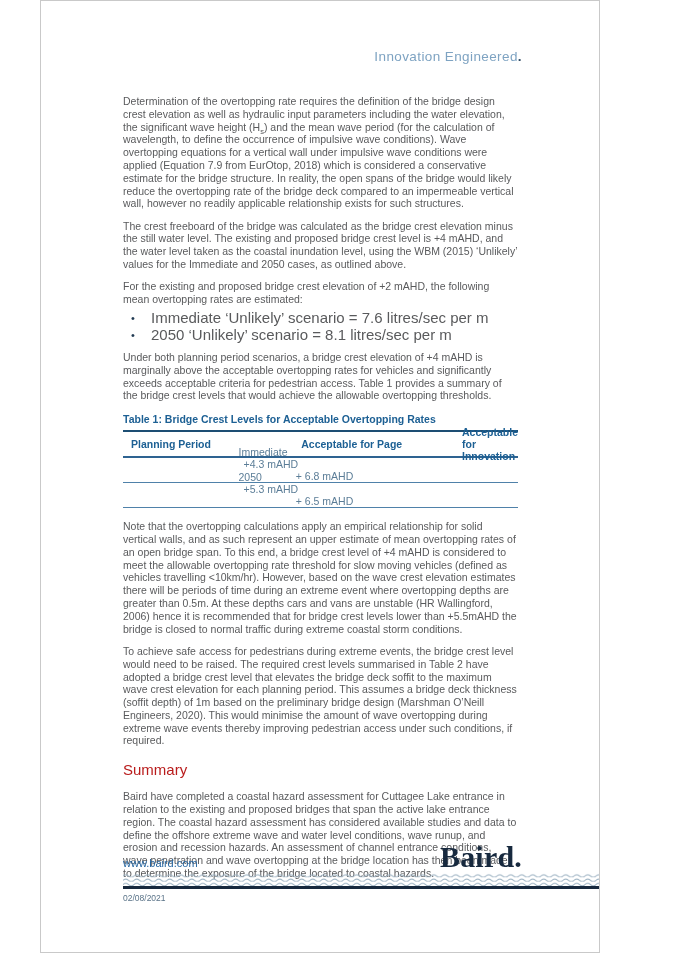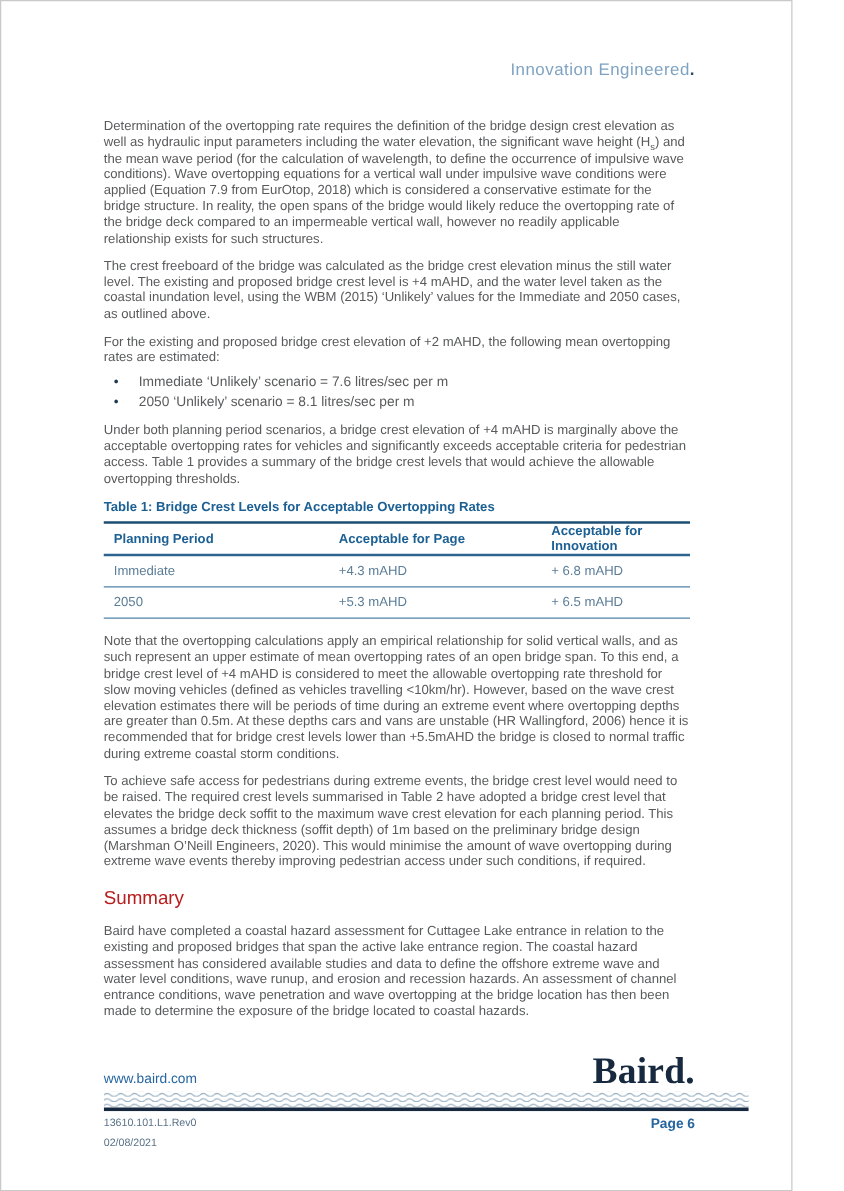--- a/index.html
+++ b/index.html
@@ -1,60 +1,61 @@
 <!DOCTYPE html>
 <html><head>
 <meta charset="utf-8">
 <style>
   html,body { margin:0; padding:0; background:#ffffff; }
   .page {
     position:relative;
-    width:634px; height:953px;
+    width:560px; height:953px;
     background:#ffffff;
     border:1px solid #c9c9c9;
     box-sizing:border-box;
     font-family:"Liberation Sans", sans-serif;
     overflow:hidden;
+    margin-left:40px;
   }
   .header { margin:46px 77px 0 0; text-align:right; }
   .tagline {
     font-size:13.5px; letter-spacing:0.4px;
     color:#7ea3c2; font-weight:400;
   }
   .tagline-period { color:#2e4a63; font-weight:700; }
 
   .content { margin:30px 81px 0 82px; }
   .content p {
     margin:0 0 9.5px 0;
     font-size:10.5px; line-height:12.8px;
     color:#595a5c;
   }
   sub.hs { font-size:7.5px; line-height:0; }
 
   ul.bullets { list-style:none; margin:-3px 0 9.5px 0; padding:0; }
   ul.bullets li {
     position:relative;
     padding-left:28px; margin:0 0 3.5px 0;
-    font-size:11px; line-height:12.8px; color:#595a5c;
+    font-size:15px; line-height:12.8px; color:#595a5c;
   }
   ul.bullets li::before {
     content:"•";
     position:absolute; left:8px; top:0;
     color:#203a52; font-size:11px;
   }
 
   .tbl { margin:11px 0 12px 0; }
   .tbl-caption {
     font-size:10.5px; font-weight:700; color:#1d6094;
     padding-bottom:5px;
     border-bottom:2px solid #1d4e73;
   }
   .tbl-row { display:flex; align-items:center;justify-content:flex-end; }
   .tbl-head { height:24px; border-bottom:2px solid #2e6391; }
-  .tbl-data { height:24px; border-bottom:1.5px solid #4f81a9; }
+  .tbl-data { height:24px; border-bottom:1.5px solid #4f81a9;flex-direction:column; }
   .tbl-cell { box-sizing:border-box; padding-left:8px; font-size:10.5px; }
   .tbl-head .tbl-cell { font-weight:700; color:#1d6094; }
   .tbl-data .tbl-cell { color:#5b7d97; }
   .c1 { width:180px; } .c2 { width:170px; } .c3 { flex:1; }
 
   .summary-heading {
     margin:14px 0 12px 0;
     font-size:15px; color:#b91c1c; font-weight:400;
   }
 
@@ -135,20 +136,16 @@
     </div>
     <svg class="waveband" width="516" height="16" viewBox="0 0 516 16">
       <defs>
         <pattern id="wavep" width="11" height="4.3" patternUnits="userSpaceOnUse">
           <path d="M0 3 Q 2.75 0.7, 5.5 3 T 11 3" fill="none" stroke="#9fb4c4" stroke-width="1"></path>
         </pattern>
       </defs>
       <rect x="0" y="0" width="516" height="13" fill="url(#wavep)"></rect>
       <rect x="0" y="13" width="516" height="3" fill="#17293e"></rect>
     </svg>
-    <div class="footer-mid">
-      <span class="docref">13610.101.L1.Rev0</span>
-      <span class="pagenum">Page 6</span>
-    </div>
     <div class="docdate">02/08/2021</div>
   </div>
 
 </div>
 
 </body></html>

